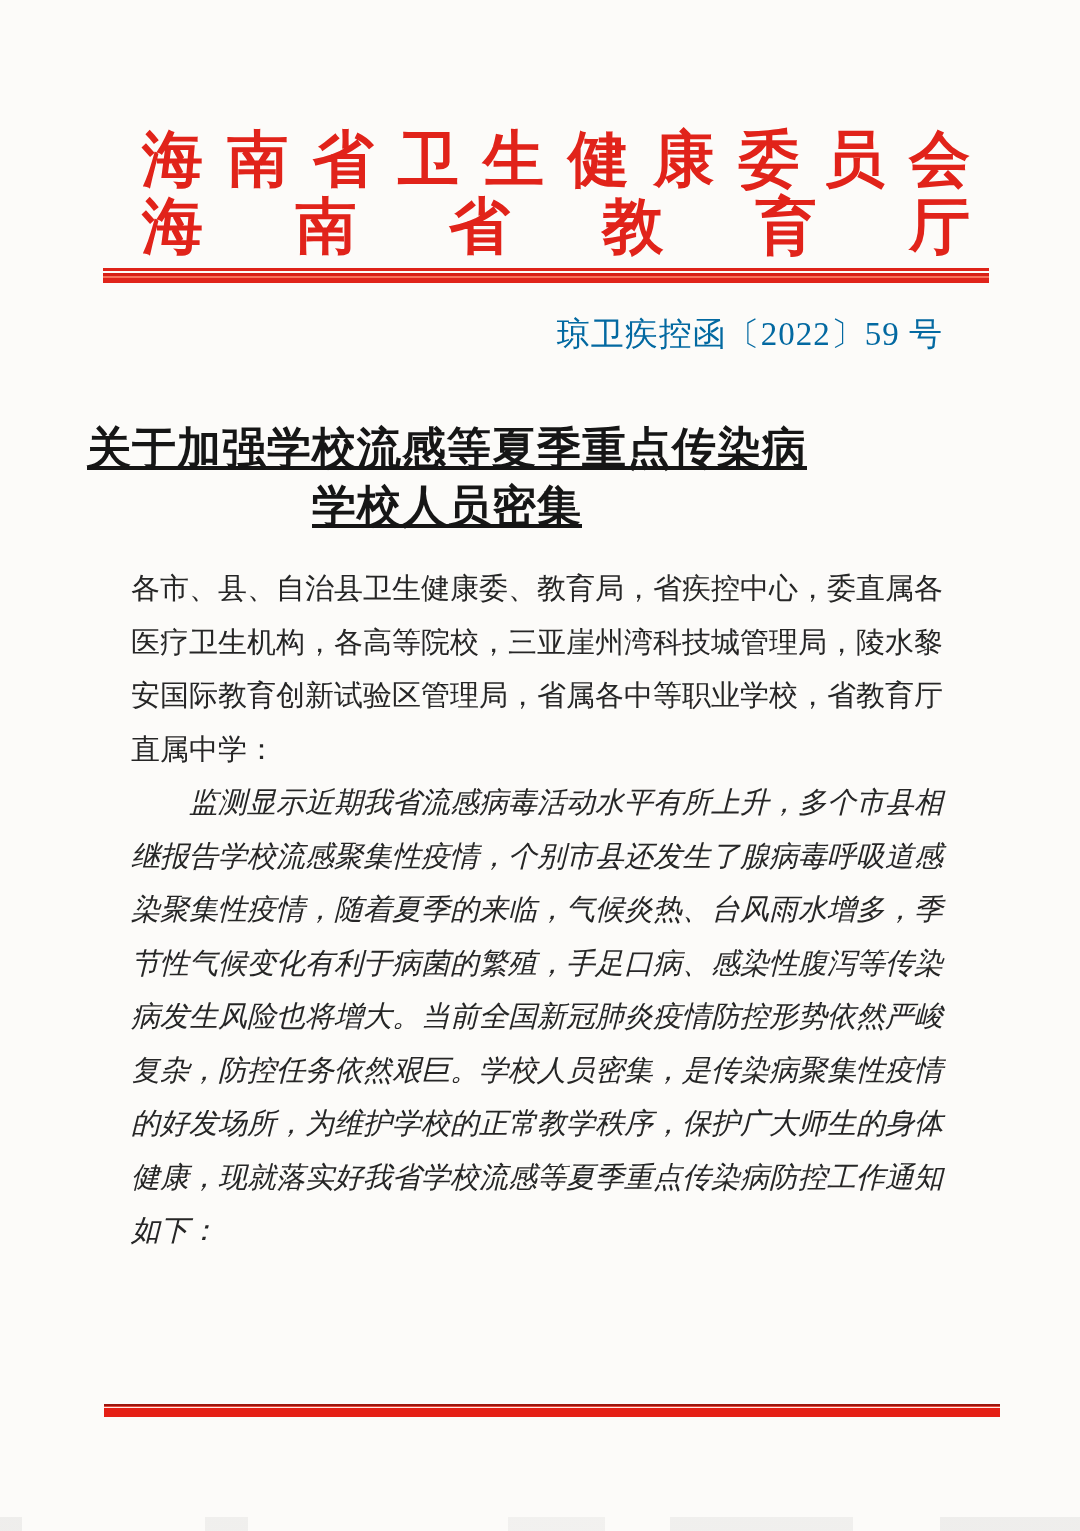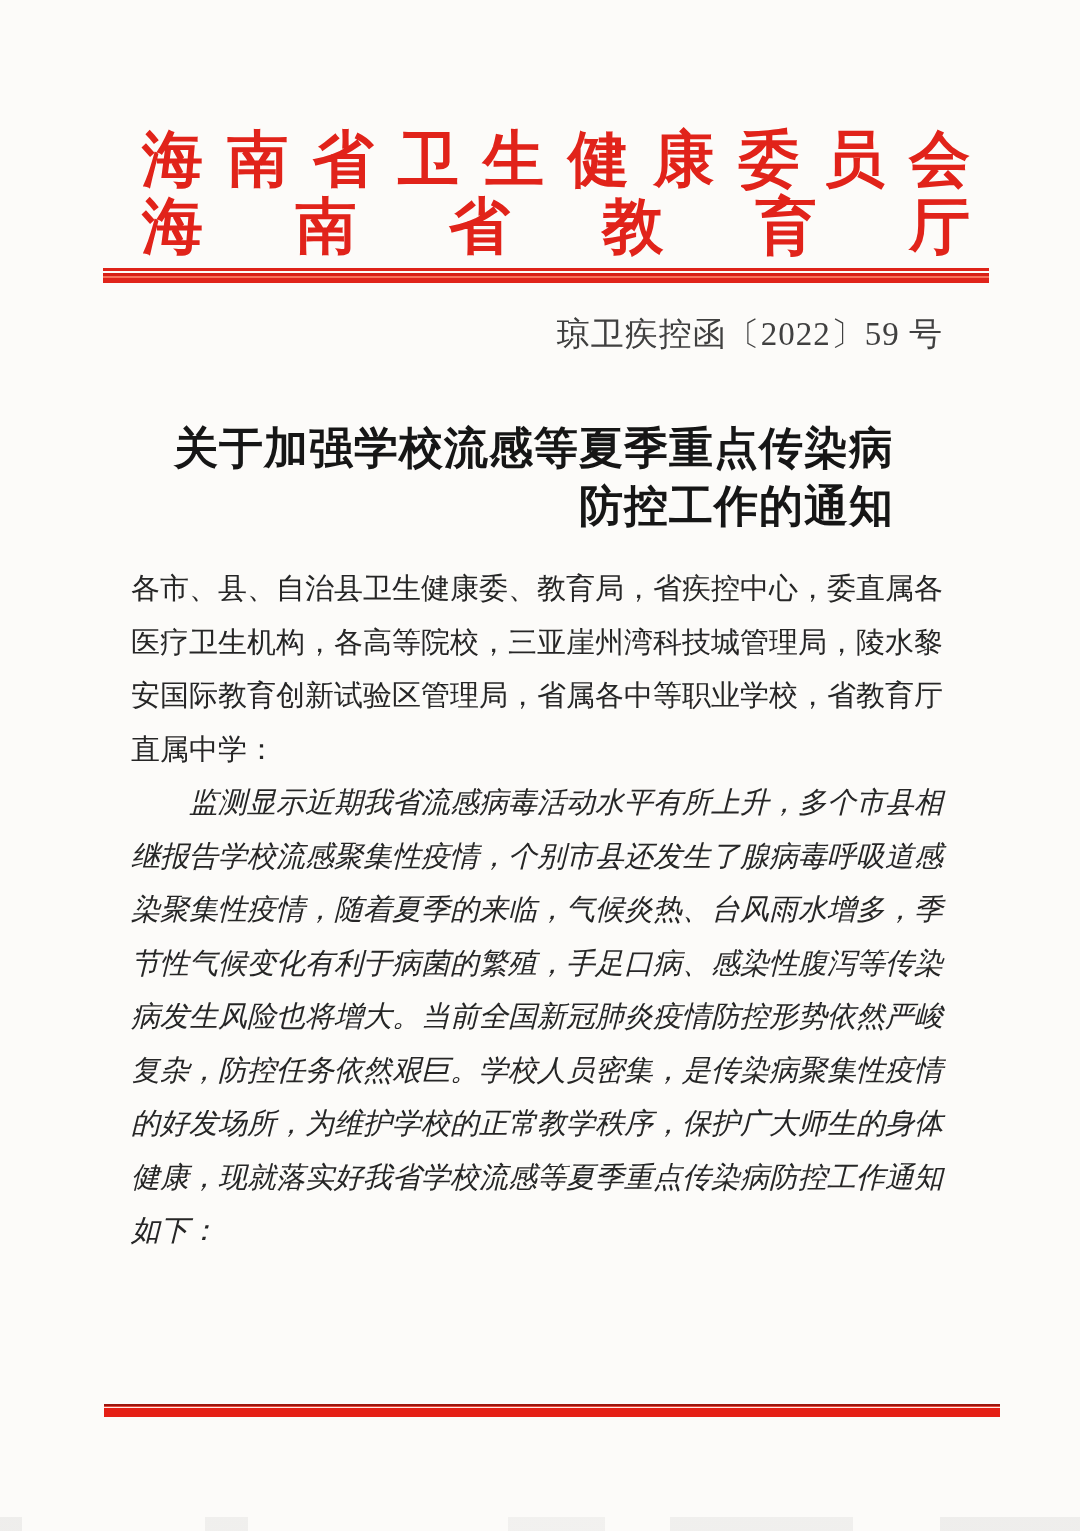--- a/index.html
+++ b/index.html
@@ -44,33 +44,34 @@
     left: 104px; top: 1404px;
     width: 896px; height: 13px;
     background: linear-gradient(180deg, #9d150e 0 14%, #e8473a 14% 24%, #fde9e4 24% 32%, #e51f15 32% 100%);
   }
 
   
   .doc-number {
     position: absolute;
     right: 137px; top: 312px;
     font-size: 33px;
-    color: #404040;
+    color: #0369a1;
     letter-spacing: 1px;
     white-space: nowrap;
   }
 
   
   .title-block {
     position: absolute;
     left: 0; top: 420px;
     width: 894px;
-    text-align: right;
+    text-align: center;
     color: #161616;
     font-weight: bold;
+    text-decoration: underline;
   }
   .title-line {
     font-size: 44px;
     line-height: 58px;
     letter-spacing: 1px;
   }
 
   
   .body-block {
     position: absolute;
@@ -135,21 +136,21 @@
 <div class="rule-top">
   <div class="thin"></div>
   <div class="gap"></div>
   <div class="thick"></div>
 </div>
 
 <div class="doc-number">琼卫疾控函〔2022〕59 号</div>
 
 <div class="title-block">
   <div class="title-line">关于加强学校流感等夏季重点传染病</div>
-  <div class="title-line">防控工作的通知</div>
+  <div class="title-line">学校人员密集</div>
 </div>
 
 <div class="body-block">
   <p class="salutation">各市、县、自治县卫生健康委、教育局，省疾控中心，委直属各医疗卫生机构，各高等院校，三亚崖州湾科技城管理局，陵水黎安国际教育创新试验区管理局，省属各中等职业学校，省教育厅直属中学：</p>
   <p class="para-indent">监测显示近期我省流感病毒活动水平有所上升，多个市县相继报告学校流感聚集性疫情，个别市县还发生了腺病毒呼吸道感染聚集性疫情，随着夏季的来临，气候炎热、台风雨水增多，季节性气候变化有利于病菌的繁殖，手足口病、感染性腹泻等传染病发生风险也将增大。当前全国新冠肺炎疫情防控形势依然严峻复杂，防控任务依然艰巨。学校人员密集，是传染病聚集性疫情的好发场所，为维护学校的正常教学秩序，保护广大师生的身体健康，现就落实好我省学校流感等夏季重点传染病防控工作通知如下：</p>
 </div>
 
 <div class="rule-bottom"></div>
 <div class="photo-edge"></div>
 

